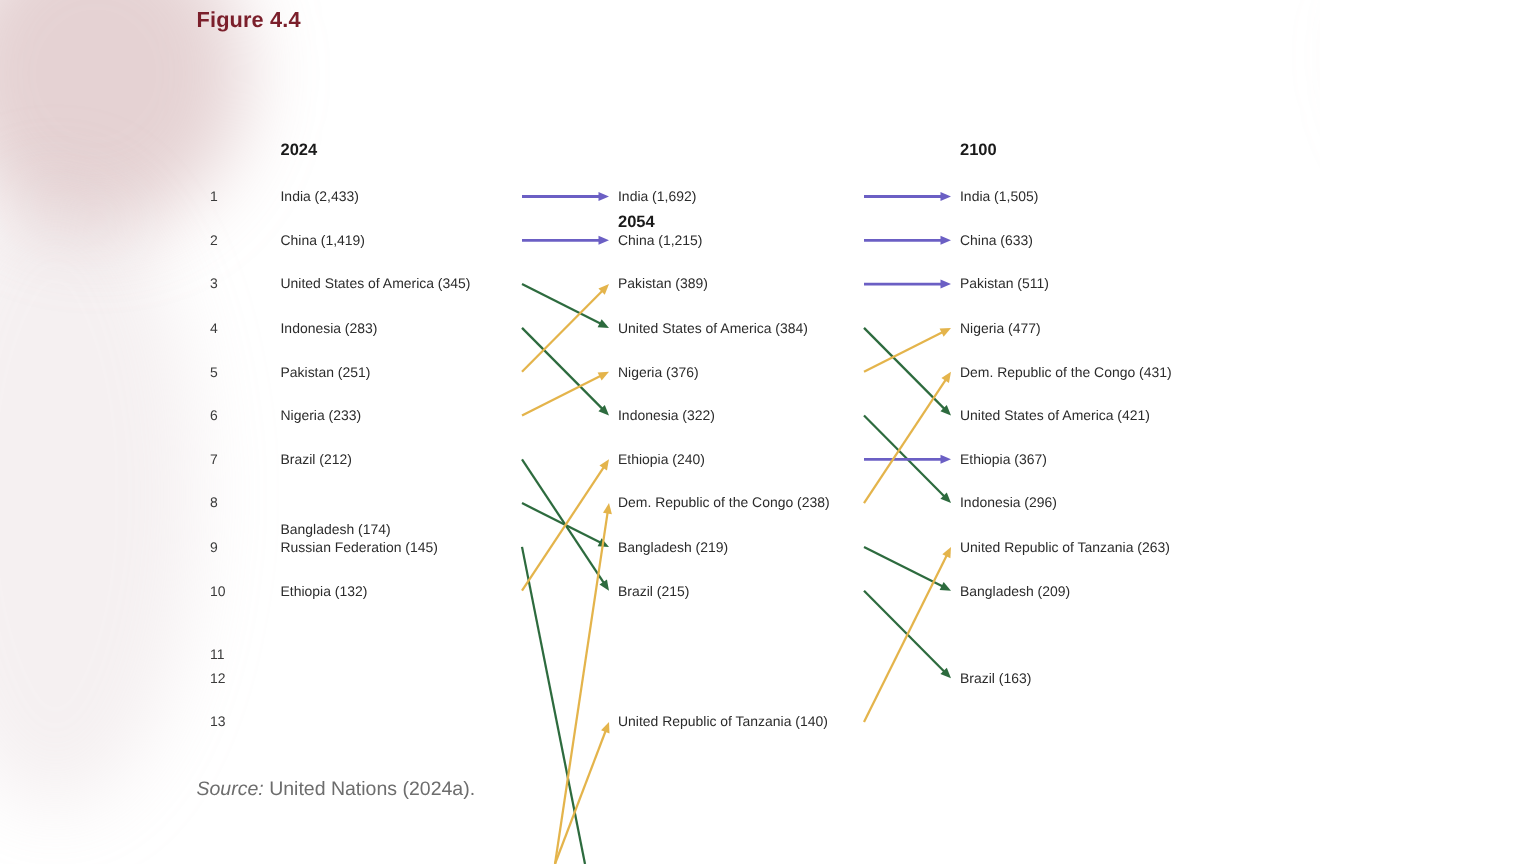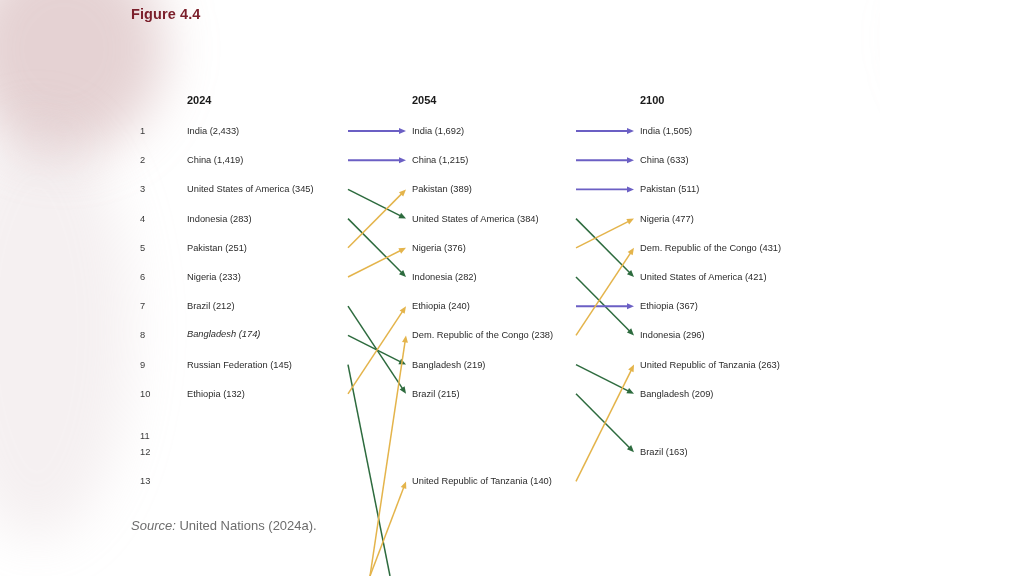--- a/index.html
+++ b/index.html
@@ -69,21 +69,21 @@
 
   .col-head {
     position: absolute;
     top: 94px;
     font-size: 11px;
     font-weight: bold;
     color: #1a1a1a;
     text-align: right;
   }
   #head-2024 { left: 187px; }
-  #head-2054 { left: 412px; }
+  #head-2054 { left: 412px; margin-top: 48px; }
   #head-2100 { left: 640px; }
 
   .rank-num {
     position: absolute;
     left: 140px;
     font-size: 9.3px;
     color: #3a3a3a;
     transform: translateY(-50%);
   }
   .entry {
@@ -150,31 +150,31 @@
       <div class="rank-num" style="top: 481.4px;">13</div>
     </div>
   <div id="col-2024">
       <div class="entry col-a" style="top: 131px;">India (2,433)</div>
       <div class="entry col-a" style="top: 160.2px;">China (1,419)</div>
       <div class="entry col-a" style="top: 189.4px;">United States of America (345)</div>
       <div class="entry col-a" style="top: 218.6px;">Indonesia (283)</div>
       <div class="entry col-a" style="top: 247.8px;">Pakistan (251)</div>
       <div class="entry col-a" style="top: 277px;">Nigeria (233)</div>
       <div class="entry col-a" style="top: 306.2px;">Brazil (212)</div>
-      <div class="entry col-a" style="top: 334px; font-style: italic;">Bangladesh (174)</div>
+      <div class="entry col-a" style="top: 353px;">Bangladesh (174)</div>
       <div class="entry col-a" style="top: 364.6px;">Russian Federation (145)</div>
       <div class="entry col-a" style="top: 393.8px;">Ethiopia (132)</div>
     </div>
   <div id="col-2054">
       <div class="entry col-b" style="top: 131px;">India (1,692)</div>
       <div class="entry col-b" style="top: 160.2px;">China (1,215)</div>
       <div class="entry col-b" style="top: 189.4px;">Pakistan (389)</div>
       <div class="entry col-b" style="top: 218.6px;">United States of America (384)</div>
       <div class="entry col-b" style="top: 247.8px;">Nigeria (376)</div>
-      <div class="entry col-b" style="top: 277px;">Indonesia (282)</div>
+      <div class="entry col-b" style="top: 277px;">Indonesia (322)</div>
       <div class="entry col-b" style="top: 306.2px;">Ethiopia (240)</div>
       <div class="entry col-b" style="top: 335.4px;">Dem. Republic of the Congo (238)</div>
       <div class="entry col-b" style="top: 364.6px;">Bangladesh (219)</div>
       <div class="entry col-b" style="top: 393.8px;">Brazil (215)</div>
       <div class="entry col-b" style="top: 481.4px;">United Republic of Tanzania (140)</div>
     </div>
   <div id="col-2100">
       <div class="entry col-c" style="top: 131px;">India (1,505)</div>
       <div class="entry col-c" style="top: 160.2px;">China (633)</div>
       <div class="entry col-c" style="top: 189.4px;">Pakistan (511)</div>

